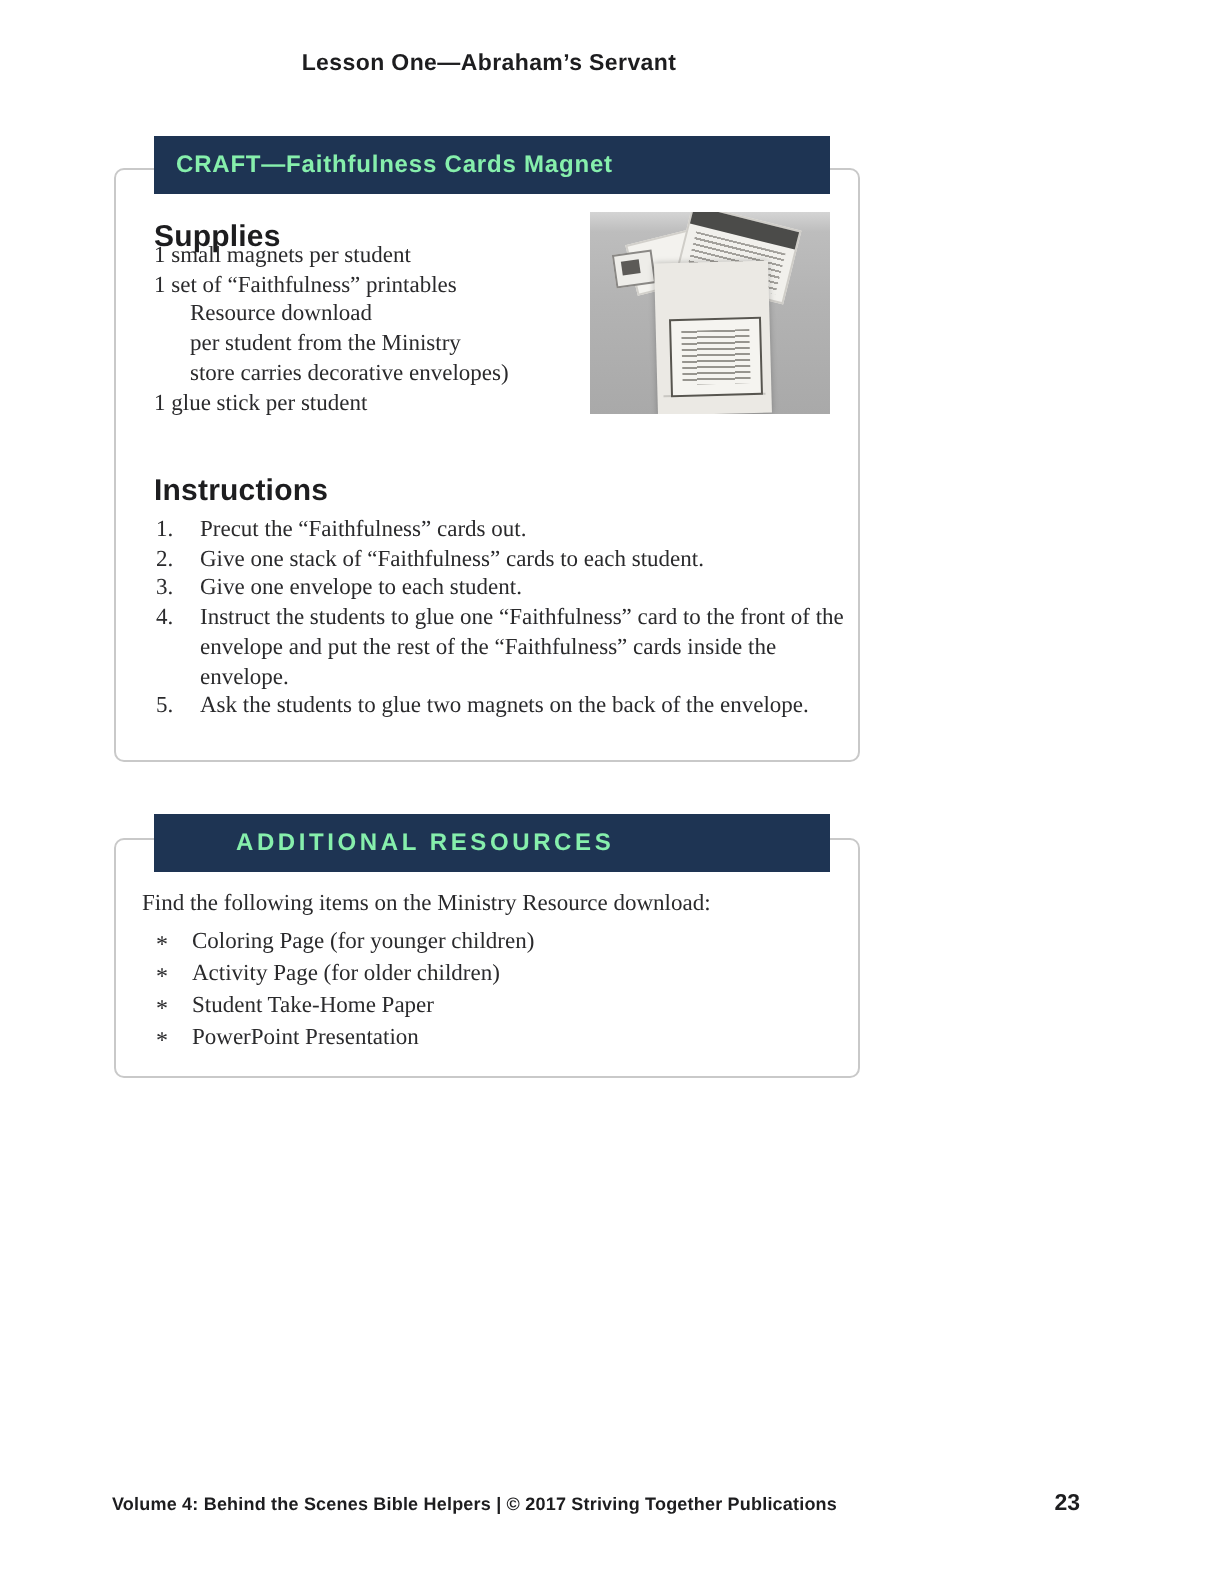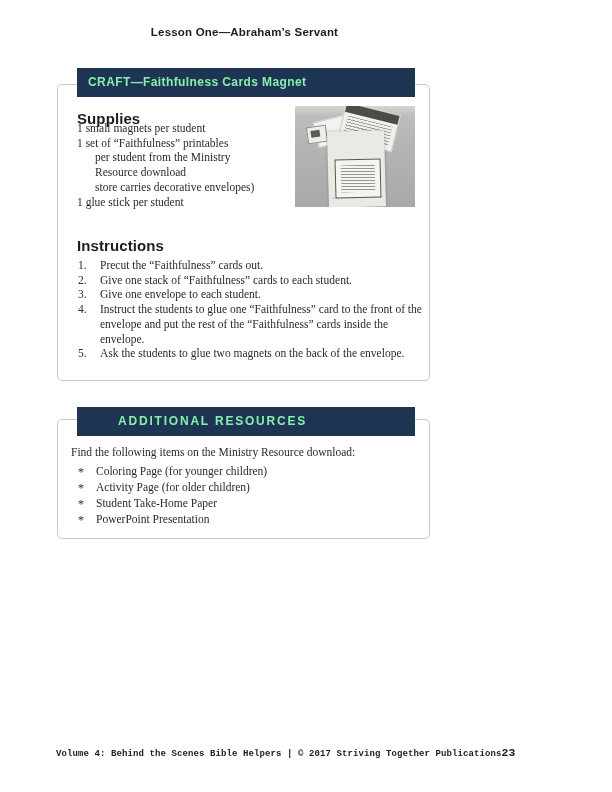--- a/index.html
+++ b/index.html
@@ -115,43 +115,43 @@
     background:#f5f4f0; border:1px solid #57554f; transform:rotate(-1.5deg);
   }
   .ph-front-lines {
     position:absolute; left:5px; right:5px; top:5px; bottom:5px;
     background:repeating-linear-gradient(180deg,#97958f 0 1px,transparent 1px 3px);
   }
 
   
   .page-footer {
     position:absolute; left:56px; right:72px; top:746px;
-    display:flex; justify-content:flex-start; align-items:baseline;
-    font-family:Liberation Mono, monospace; color:#1d1d1f;
+    display:flex; justify-content:space-between; align-items:baseline;
+    font-family:Liberation Sans, sans-serif; color:#1d1d1f;
   }
   #footer-left        { font-size:9px;  font-weight:bold; letter-spacing:0.1px; white-space:nowrap; }
   #footer-page-number { font-size:11.5px; font-weight:bold; }
 </style>
 </head>
 <body>
 
 <div class="page">
 
   <div class="page-header">Lesson One—Abraham’s Servant</div>
 
   <div class="box" id="craft-box"></div>
   <div class="banner" id="banner-craft">CRAFT—Faithfulness Cards Magnet</div>
 
   <div class="sec-heading" id="supplies-heading">Supplies</div>
 
   <div id="supplies-list">
     <div class="s-line">1 small magnets per student</div>
     <div class="s-line">1 set of “Faithfulness” printables</div>
+    <div class="s-line indent">Resource download</div>
     <div class="s-line indent">per student from the Ministry</div>
-    <div class="s-line indent">Resource download</div>
     <div class="s-line indent">store carries decorative envelopes)</div>
     <div class="s-line">1 glue stick per student</div>
   </div>
 
   <div id="craft-photo">
     <div class="ph-card-back"></div>
     <div class="ph-card-main">
       <div class="ph-band"></div>
       <div class="ph-mini-lines"></div>
     </div>

